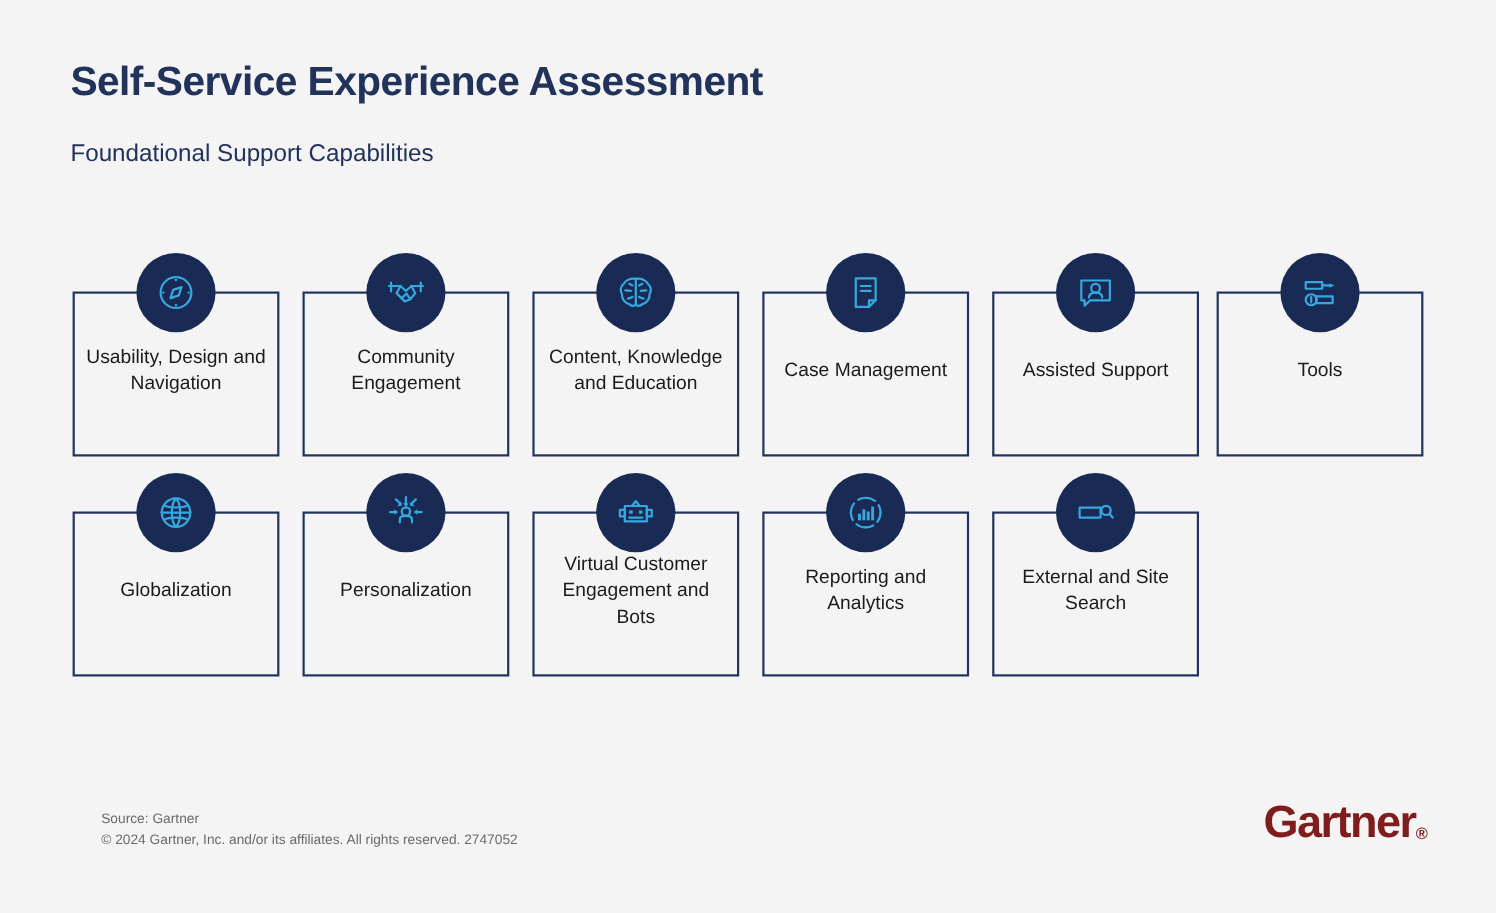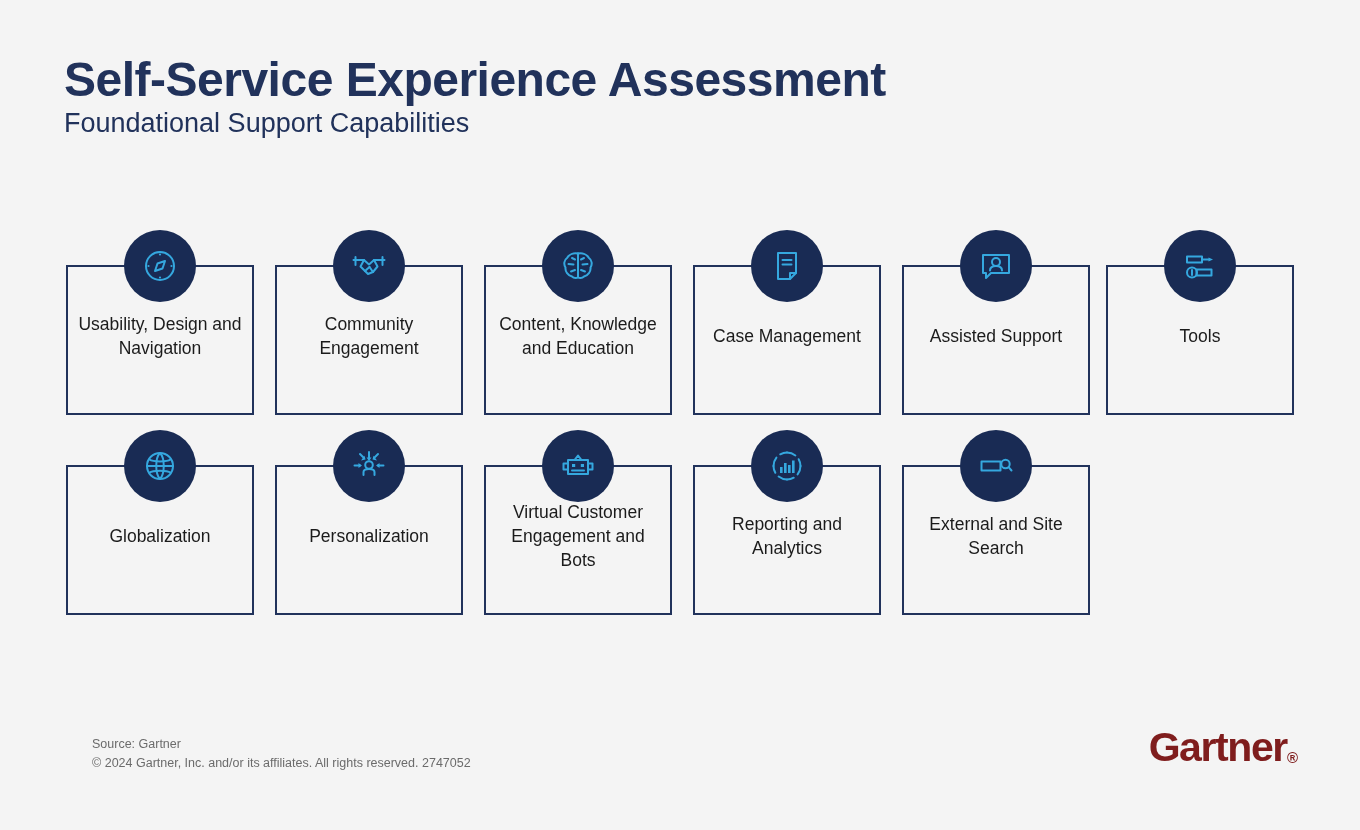--- a/index.html
+++ b/index.html
@@ -8,26 +8,26 @@
     background:#f4f4f4;
     font-family:"Liberation Sans", sans-serif;
     position:relative;
     overflow:hidden;
   }
   .page { position:absolute; inset:0; }
 
   
   .header { position:absolute; left:64px; top:54px; }
   .title {
-    font-size:48px; font-weight:bold; color:#21325b;
+    font-size:37px; font-weight:bold; color:#21325b;
     letter-spacing:-0.5px; line-height:1.1;
   }
   .subtitle {
-    font-size:27px; color:#21325b; font-weight:400;
-    margin-top:1px; line-height:1.15;
+    font-size:22px; color:#21325b; font-weight:400;
+    margin-top:31px; line-height:1.15;
   }
 
   
   .grid { position:absolute; left:66px; top:265px; width:1228px; }
   .row { position:relative; height:150px; }
   .row + .row { margin-top:50px; }
 
   .card {
     position:absolute;
     top:0;

